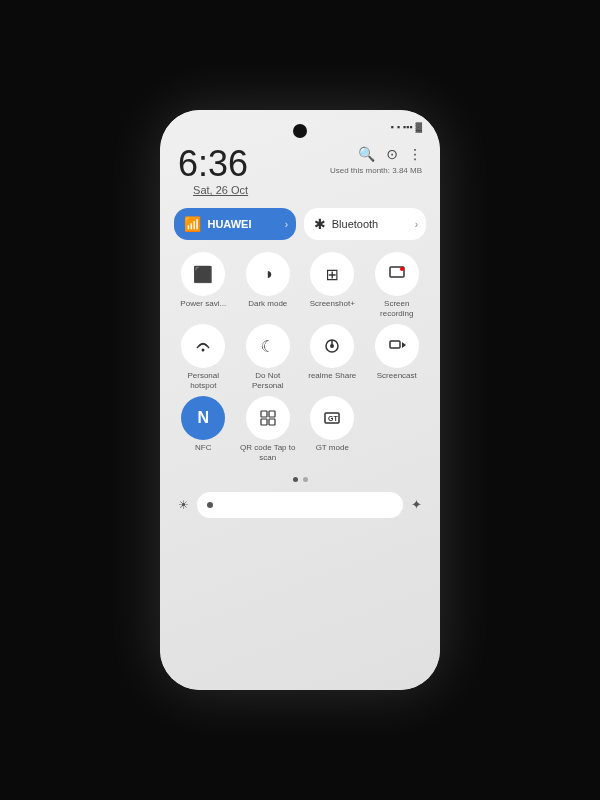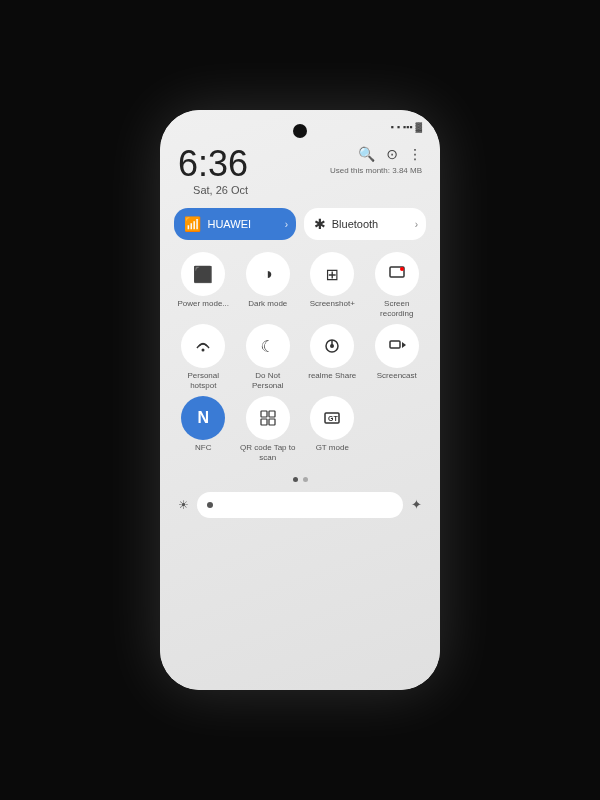--- a/index.html
+++ b/index.html
@@ -71,20 +71,21 @@
     .clock-left .time {
       font-size: 36px;
       font-weight: 300;
       color: #222;
       line-height: 1;
     }
     .clock-left .date {
       font-size: 11px;
       color: #555;
       margin-top: 2px;
+      text-decoration: underline;
     }
     .clock-right {
       display: flex;
       flex-direction: column;
       align-items: flex-end;
       gap: 4px;
     }
     .clock-right-icons {
       display: flex;
       gap: 10px;
@@ -111,21 +112,21 @@
       background: #3a7bd5;
       border-radius: 14px;
       display: flex;
       align-items: center;
       padding: 8px 10px;
       gap: 6px;
       cursor: pointer;
       position: relative;
     }
     .wifi-tile .wifi-icon { color: white; font-size: 14px; }
-    .wifi-tile .wifi-name { color: white; font-size: 11px; font-weight: 400; }
+    .wifi-tile .wifi-name { color: white; font-size: 11px; font-weight: 700; }
     .wifi-tile .chevron { color: rgba(255,255,255,0.8); font-size: 10px; position: absolute; right: 8px; }
 
     .bluetooth-tile {
       flex: 1;
       background: white;
       border-radius: 14px;
       display: flex;
       align-items: center;
       padding: 8px 10px;
       gap: 6px;
@@ -261,21 +262,21 @@
       <div class="bluetooth-tile">
         <span class="bt-icon">✱</span>
         <span class="bt-name">Bluetooth</span>
         <span class="chevron">›</span>
       </div>
     </div>
 
     <div class="quick-grid" id="quick-grid">
     <div class="quick-item">
           <div class="quick-btn">⬛</div>
-          <div class="quick-label">Power mode...</div>
+          <div class="quick-label">Power savi...</div>
         </div>
         <div class="quick-item">
           <div class="quick-btn">◑</div>
           <div class="quick-label">Dark mode</div>
         </div>
         <div class="quick-item">
           <div class="quick-btn">⊞</div>
           <div class="quick-label">Screenshot+</div>
         </div>
         <div class="quick-item">

